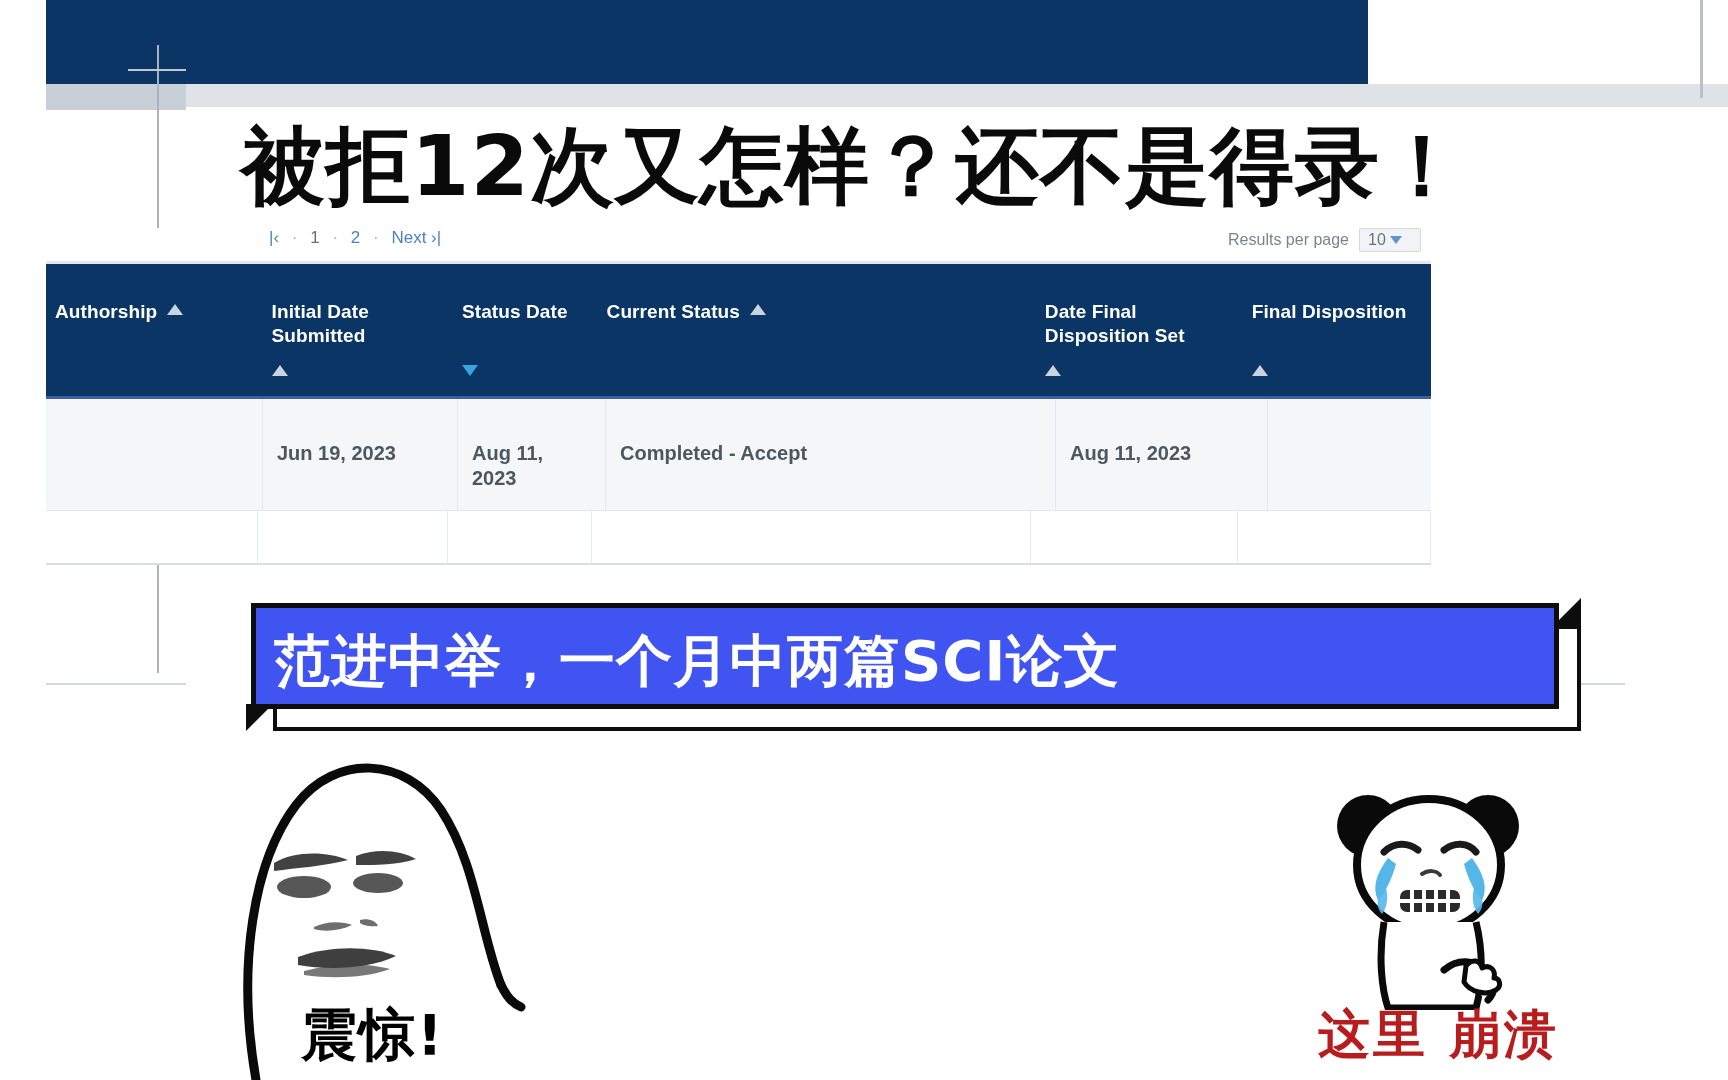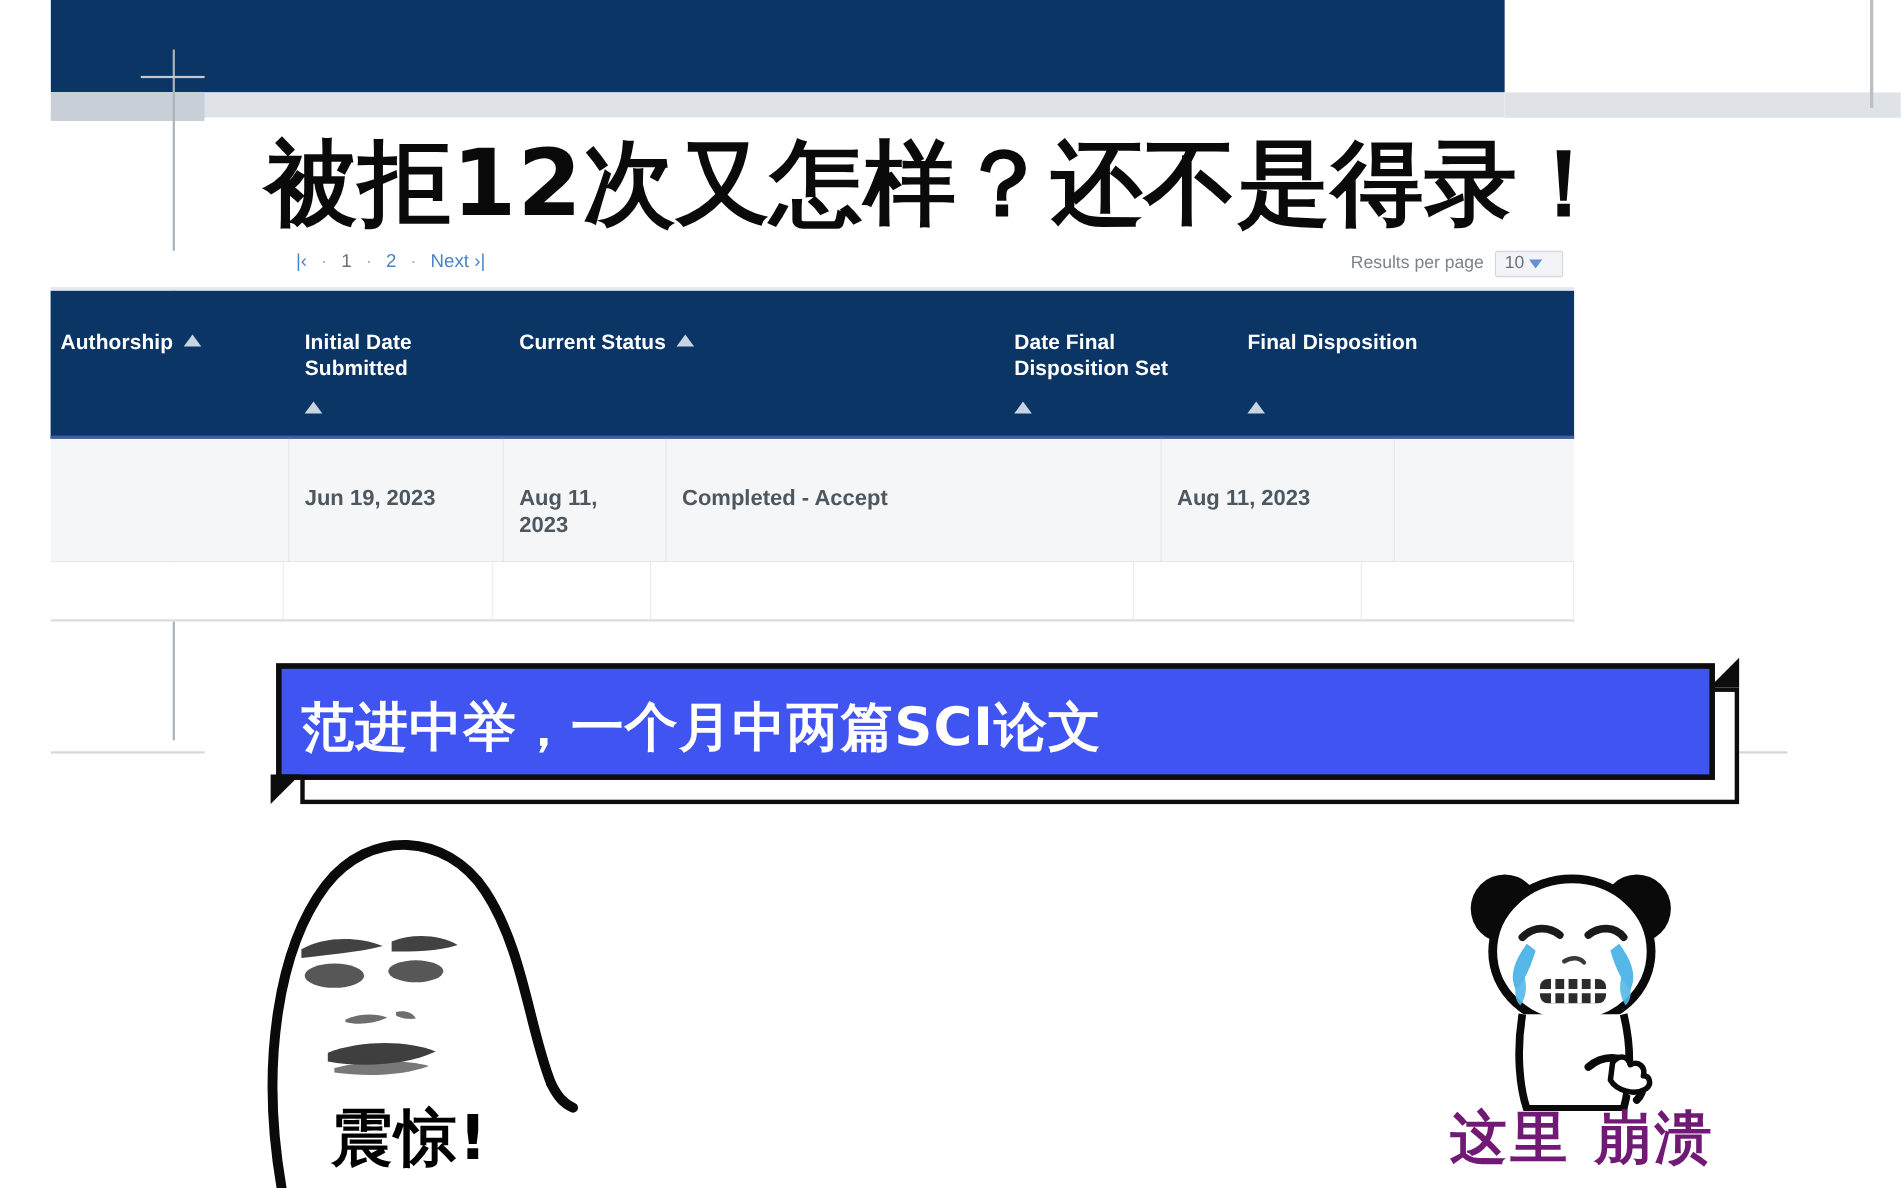--- a/index.html
+++ b/index.html
@@ -249,21 +249,21 @@
   .banner-face {
     position: absolute;
     left: 0; top: 0;
     width: 1308px; height: 106px;
     background: #4054f2;
     border: 5px solid #0d0d0d;
   }
   .banner-face .banner-text {
     display: block;
     padding: 4px 18px 0 18px;
-    font-size: 48px;
+    font-size: 56px;
     font-weight: 700;
     color: #ffffff;
     line-height: 98px;
     white-space: nowrap;
     letter-spacing: 1px;
     font-family: "DejaVu Sans", "Liberation Sans", sans-serif;
   }
   .banner-bevel-tr, .banner-bevel-bl {
     position: absolute;
     width: 0; height: 0;
@@ -305,21 +305,21 @@
     left: 1280px; top: 790px;
     width: 210px; height: 220px;
   }
   .panda svg { display: block; }
 
   .panda-label {
     position: absolute;
     left: 1272px; top: 1000px;
     font-size: 52px;
     font-weight: 700;
-    color: #701a75;
+    color: #b91c1c;
     letter-spacing: 3px;
     white-space: nowrap;
     font-family: "DejaVu Sans", "Liberation Sans", sans-serif;
   }
 
   .hr-faint {
     position: absolute;
     left: 0; top: 683px;
     width: 140px; height: 2px;
     background: #d3d8de;
@@ -382,20 +382,24 @@
       <div class="th inline c-auth">
         <span>Authorship</span>
         <span class="arrow up inline-right"></span>
       </div>
 
       <div class="th c-init">
         <span>Initial Date Submitted</span>
         <span class="arrow up below"></span>
       </div>
 
+      <div class="th c-sdate">
+        <span>Status Date</span>
+        <span class="arrow down below"></span>
+      </div>
 
       <div class="th inline c-stat">
         <span>Current Status</span>
         <span class="arrow up inline-right"></span>
       </div>
 
       <div class="th c-dfd">
         <span>Date Final Disposition Set</span>
         <span class="arrow up below"></span>
       </div>

